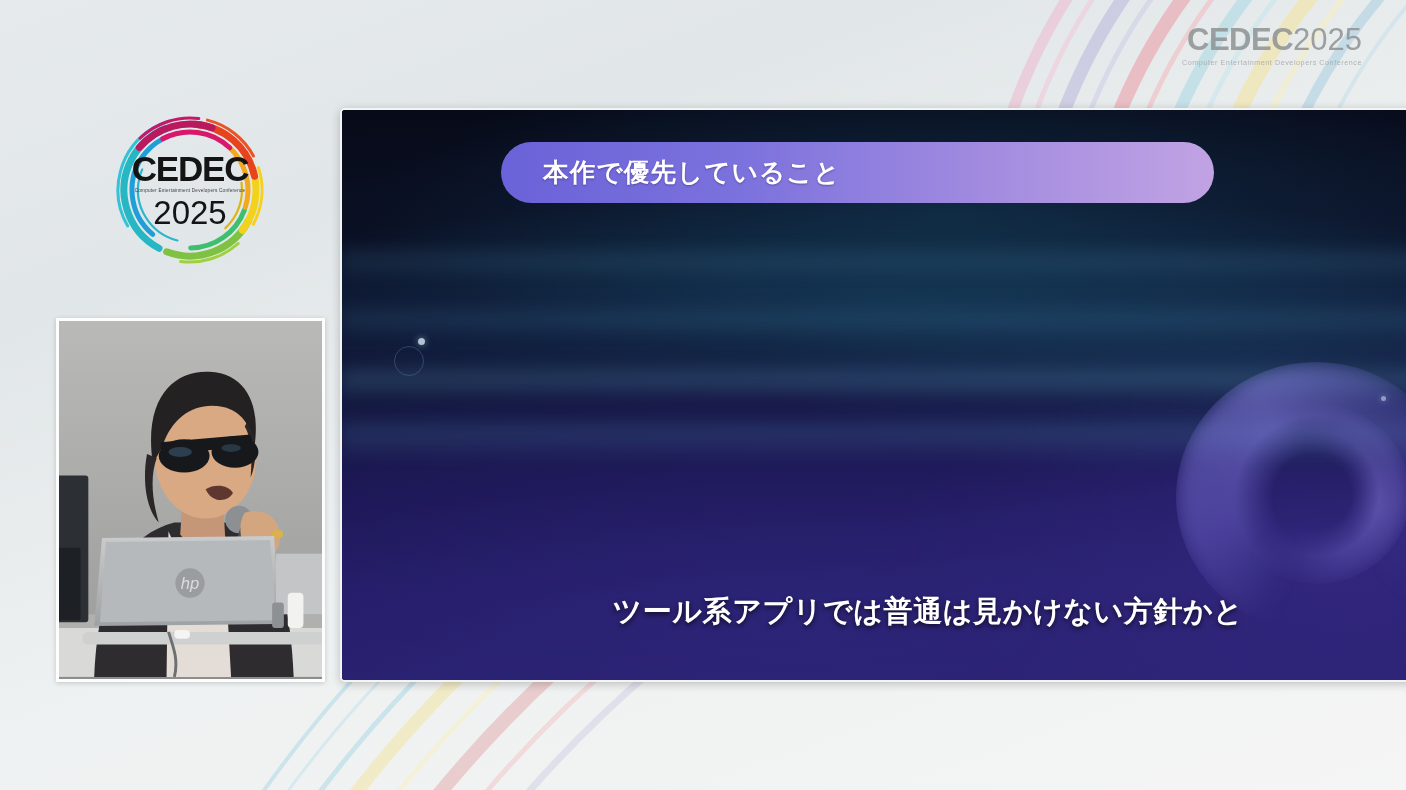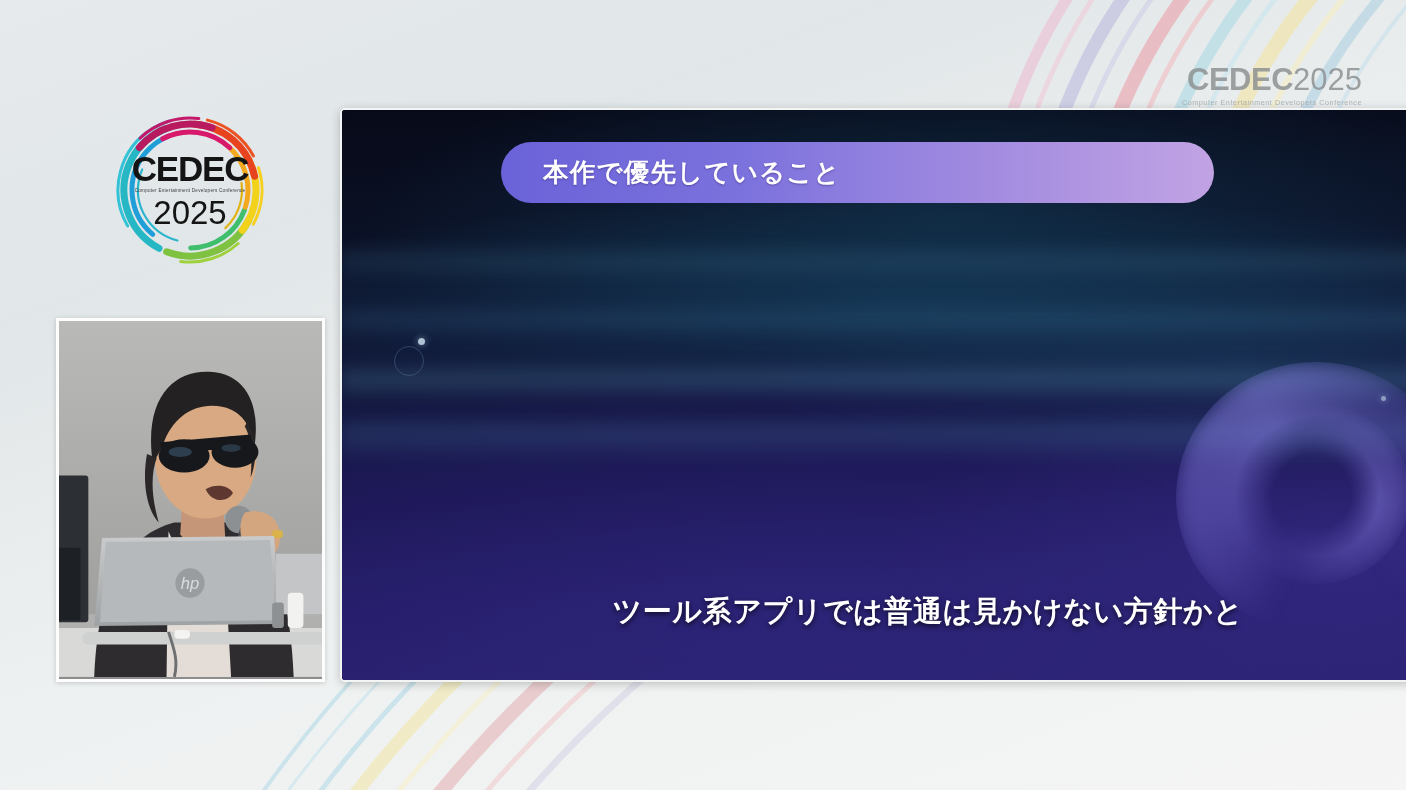--- a/index.html
+++ b/index.html
@@ -52,21 +52,21 @@
   }
 
   
   #brand-tr {
     position:absolute; right:44px; top:24px;
     text-align:right; line-height:1;
     opacity:.85;
   }
   .brand-main {
     font-size:31px; font-weight:bold; color:#8e9293;
-    letter-spacing:-0.5px; white-space:nowrap;margin-top:40px;
+    letter-spacing:-0.5px; white-space:nowrap;
   }
   .brand-year { font-weight:300; letter-spacing:0px; }
   .brand-sub {
     font-size:7.2px; color:#a4a8a9; letter-spacing:.55px;
     margin-top:4px; white-space:nowrap;
   }
 
   
   #speaker-cam {
     position:absolute; left:56px; top:318px;

